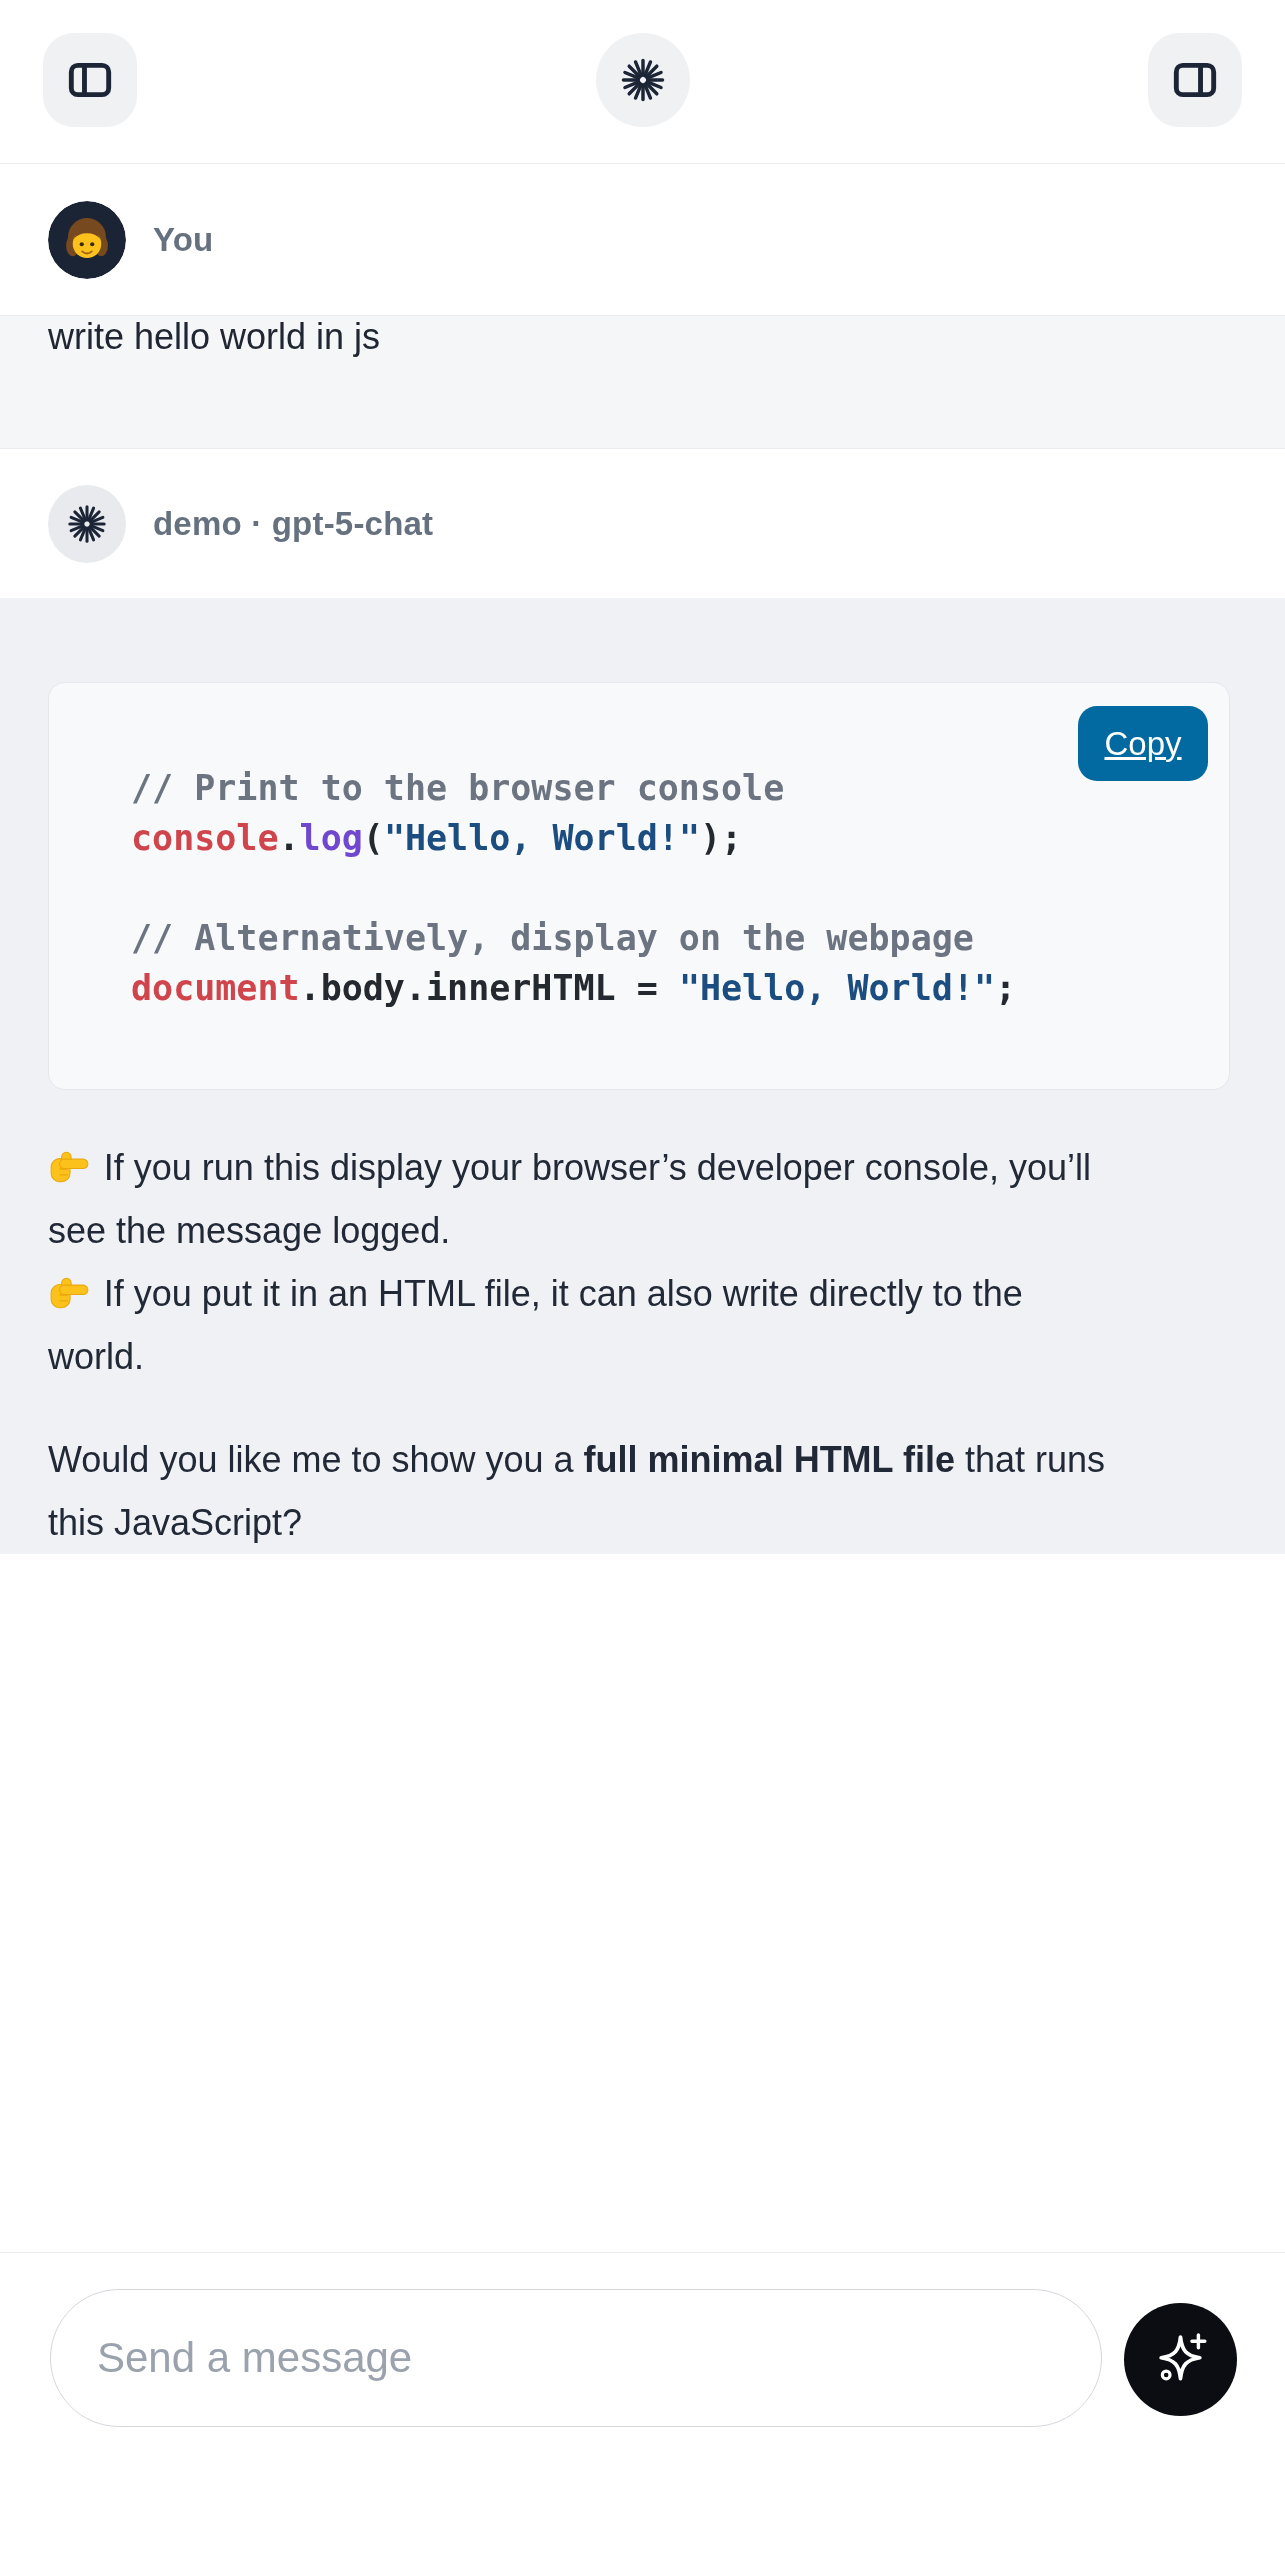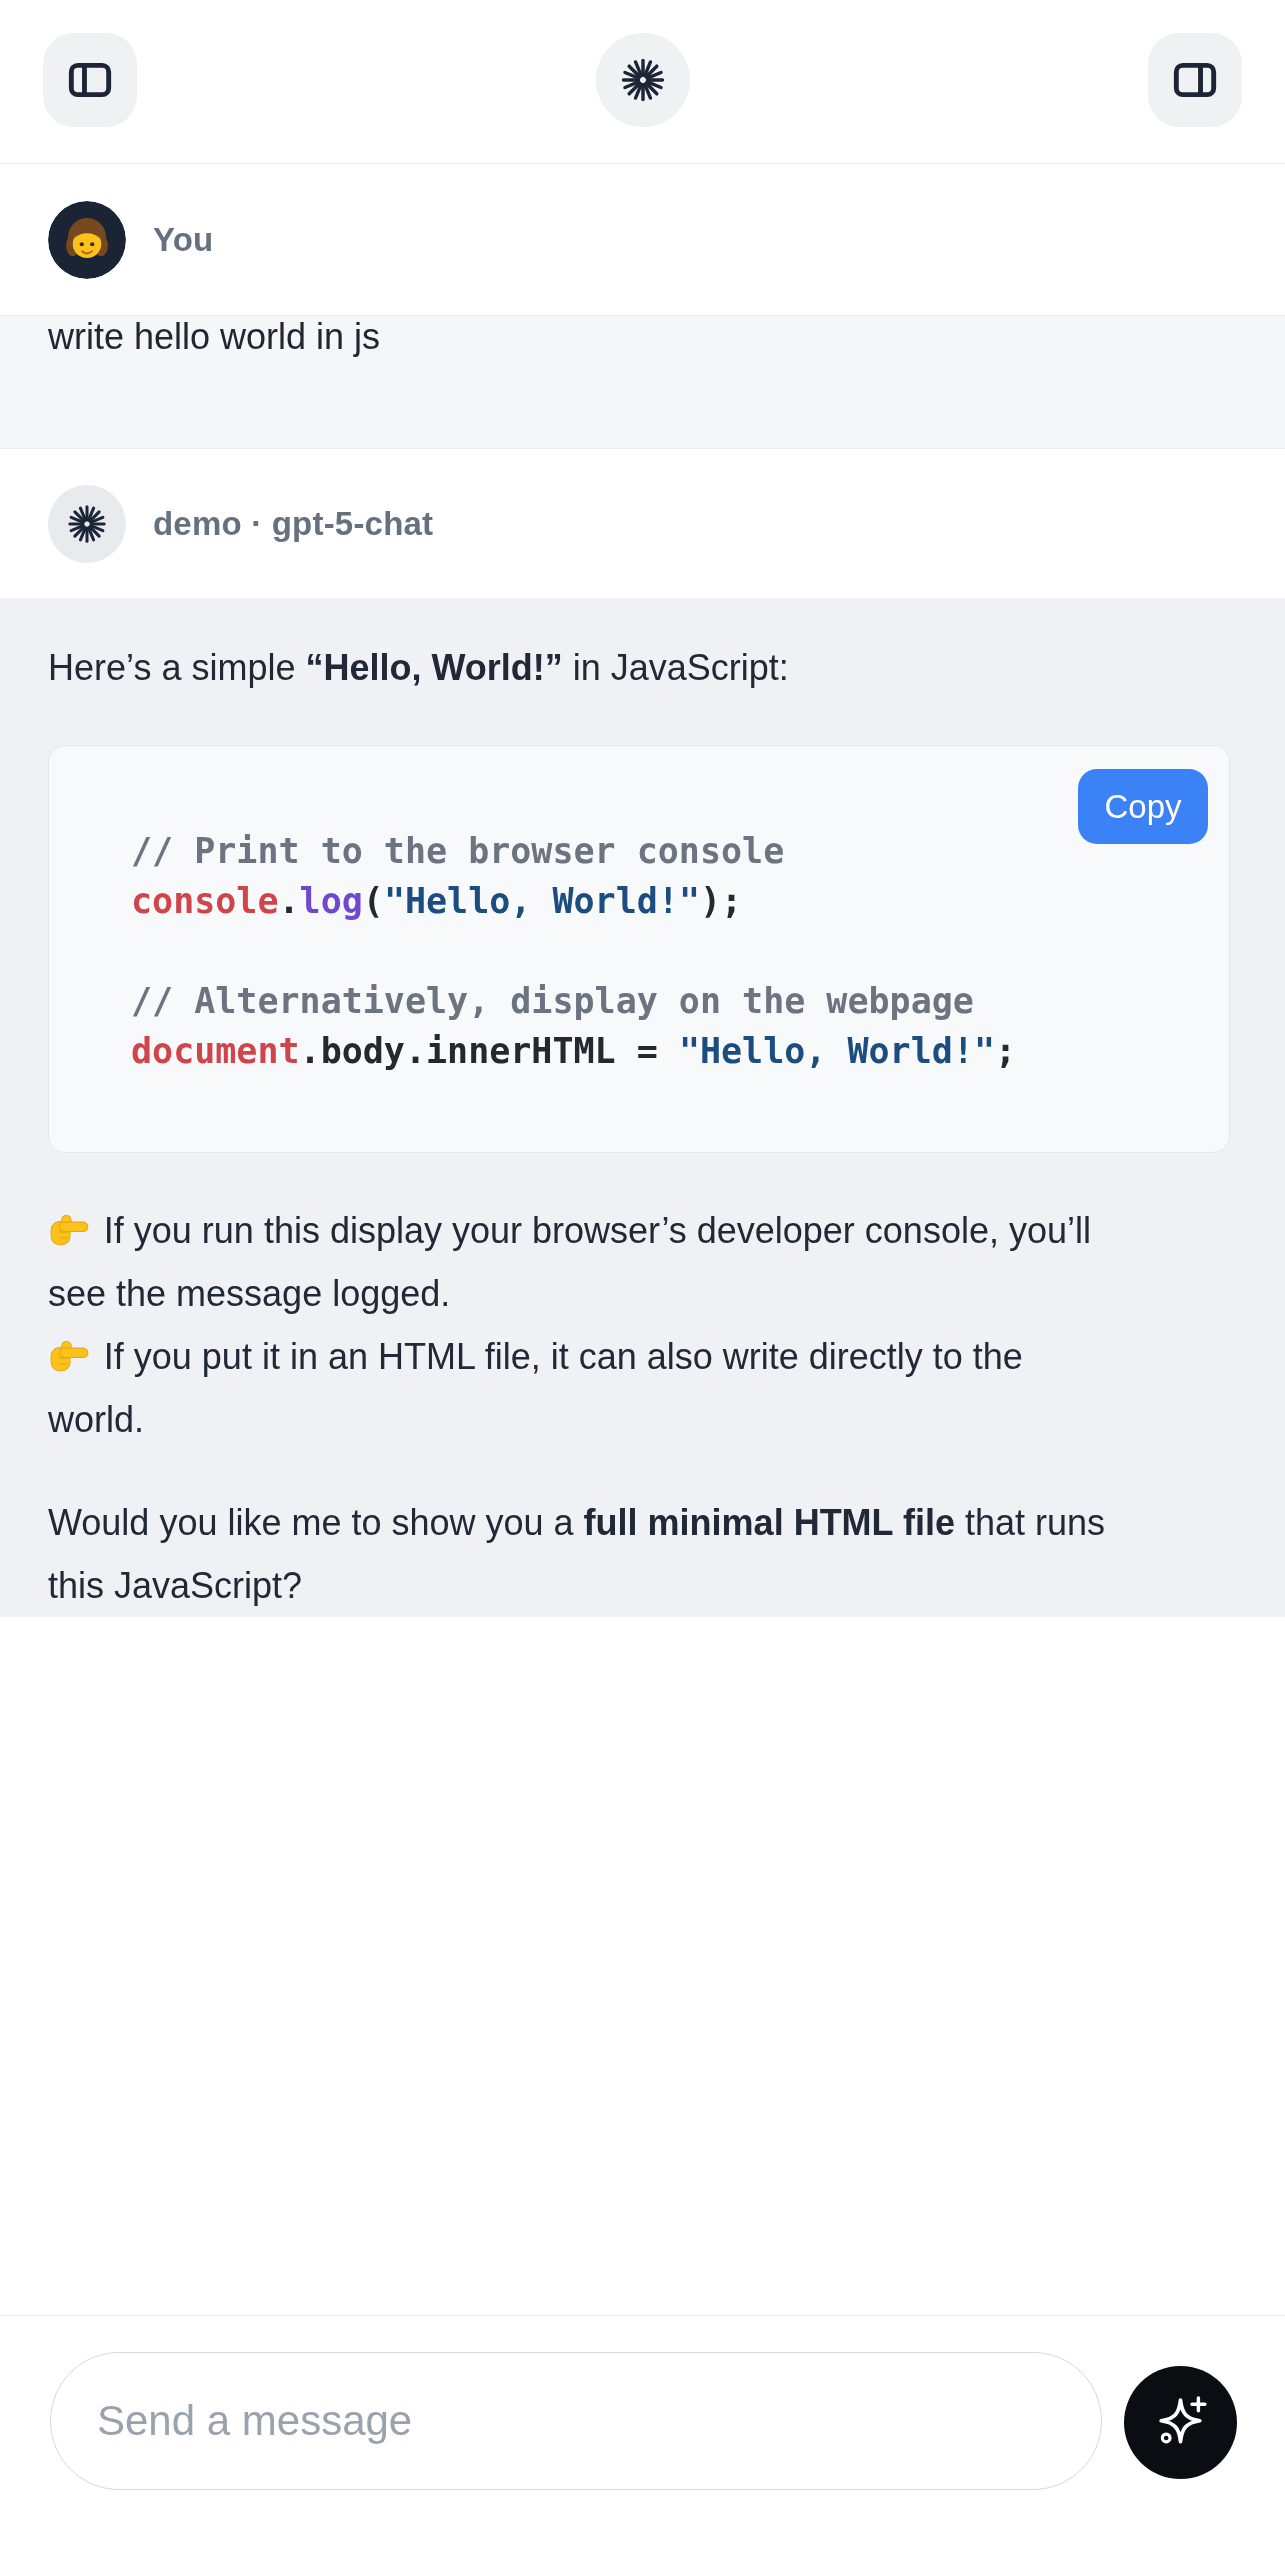--- a/index.html
+++ b/index.html
@@ -36,22 +36,22 @@
               background:#f8f9fa;border:1.9px solid #e5e7ea;border-radius:17px;overflow:hidden;}
   .code-pre{margin:0;padding:80px 19px 0 82px;font-family:"DejaVu Sans Mono",monospace;
             font-size:35px;line-height:50px;font-weight:bold;}
   .code-line{white-space:pre;}
   .c-cm{color:#6b7480;}
   .c-kw{color:#d0454c;}
   .c-fn{color:#7048cf;}
   .c-st{color:#1b4d80;}
   .c-pl{color:#24292f;}
   .copy-btn{position:absolute;top:23px;right:21px;width:130px;height:75px;border:none;border-radius:19px;
-            background:#3b82f6;color:#ffffff;font-size:33px;font-family:inherit;
-            display:flex;align-items:center;justify-content:center;cursor:pointer;}
+            background:#0369a1;color:#ffffff;font-size:33px;font-family:inherit;
+            display:flex;align-items:center;justify-content:center;cursor:pointer;text-decoration:underline;}
   
   .scroll-gap{height:698px;background:#ffffff;border-bottom:1.9px solid #e7e9ec;}
   
   .composer{position:relative;height:205px;background:#ffffff;}
   .input-pill{position:absolute;left:50px;top:36px;width:1052px;height:138px;box-sizing:border-box;
               border:1.9px solid #d5d8dd;border-radius:69px;background:#ffffff;
               display:flex;align-items:center;padding:0 44px;}
   .input-pill input{border:none;outline:none;background:transparent;width:100%;
                     font-family:"Liberation Sans",sans-serif;font-size:42px;color:#a21caf;}
   .input-pill input::placeholder{color:#9aa2ad;opacity:1;}
@@ -145,23 +145,20 @@
         <line x1="16" y1="3.5" x2="16" y2="13" transform="rotate(292.5 16 16)"></line>
         <line x1="16" y1="3.5" x2="16" y2="13" transform="rotate(315 16 16)"></line>
         <line x1="16" y1="3.5" x2="16" y2="13" transform="rotate(337.5 16 16)"></line>
       </g>
     </svg>
   </span>
   <span class="row-label">demo · gpt-5-chat</span>
 </div>
 
 <div class="assistant-block">
-  <div class="para">
-      <div class="tline"><span>Here’s a simple </span><span class="b">“Hello, World!”</span><span> in JavaScript:</span></div>
-    </div>
 
   <div class="code-block">
     <button class="copy-btn">Copy</button>
     <pre class="code-pre"><div class="code-line"><span class="c-cm">// Print to the browser console</span></div><div class="code-line"><span class="c-kw">console</span><span class="c-pl">.</span><span class="c-fn">log</span><span class="c-pl">(</span><span class="c-st">"Hello, World!"</span><span class="c-pl">);</span></div><div class="code-line">&nbsp;</div><div class="code-line"><span class="c-cm">// Alternatively, display on the webpage</span></div><div class="code-line"><span class="c-kw">document</span><span class="c-pl">.body.innerHTML = </span><span class="c-st">"Hello, World!"</span><span class="c-pl">;</span></div></pre>
   </div>
 
   <div class="para">
       <div class="tline"><span class="hand-icon">
     <svg viewBox="0 0 40 40" width="42" height="42">
       <g fill="#fcc21b" stroke="#e8a80c" stroke-width="1">

